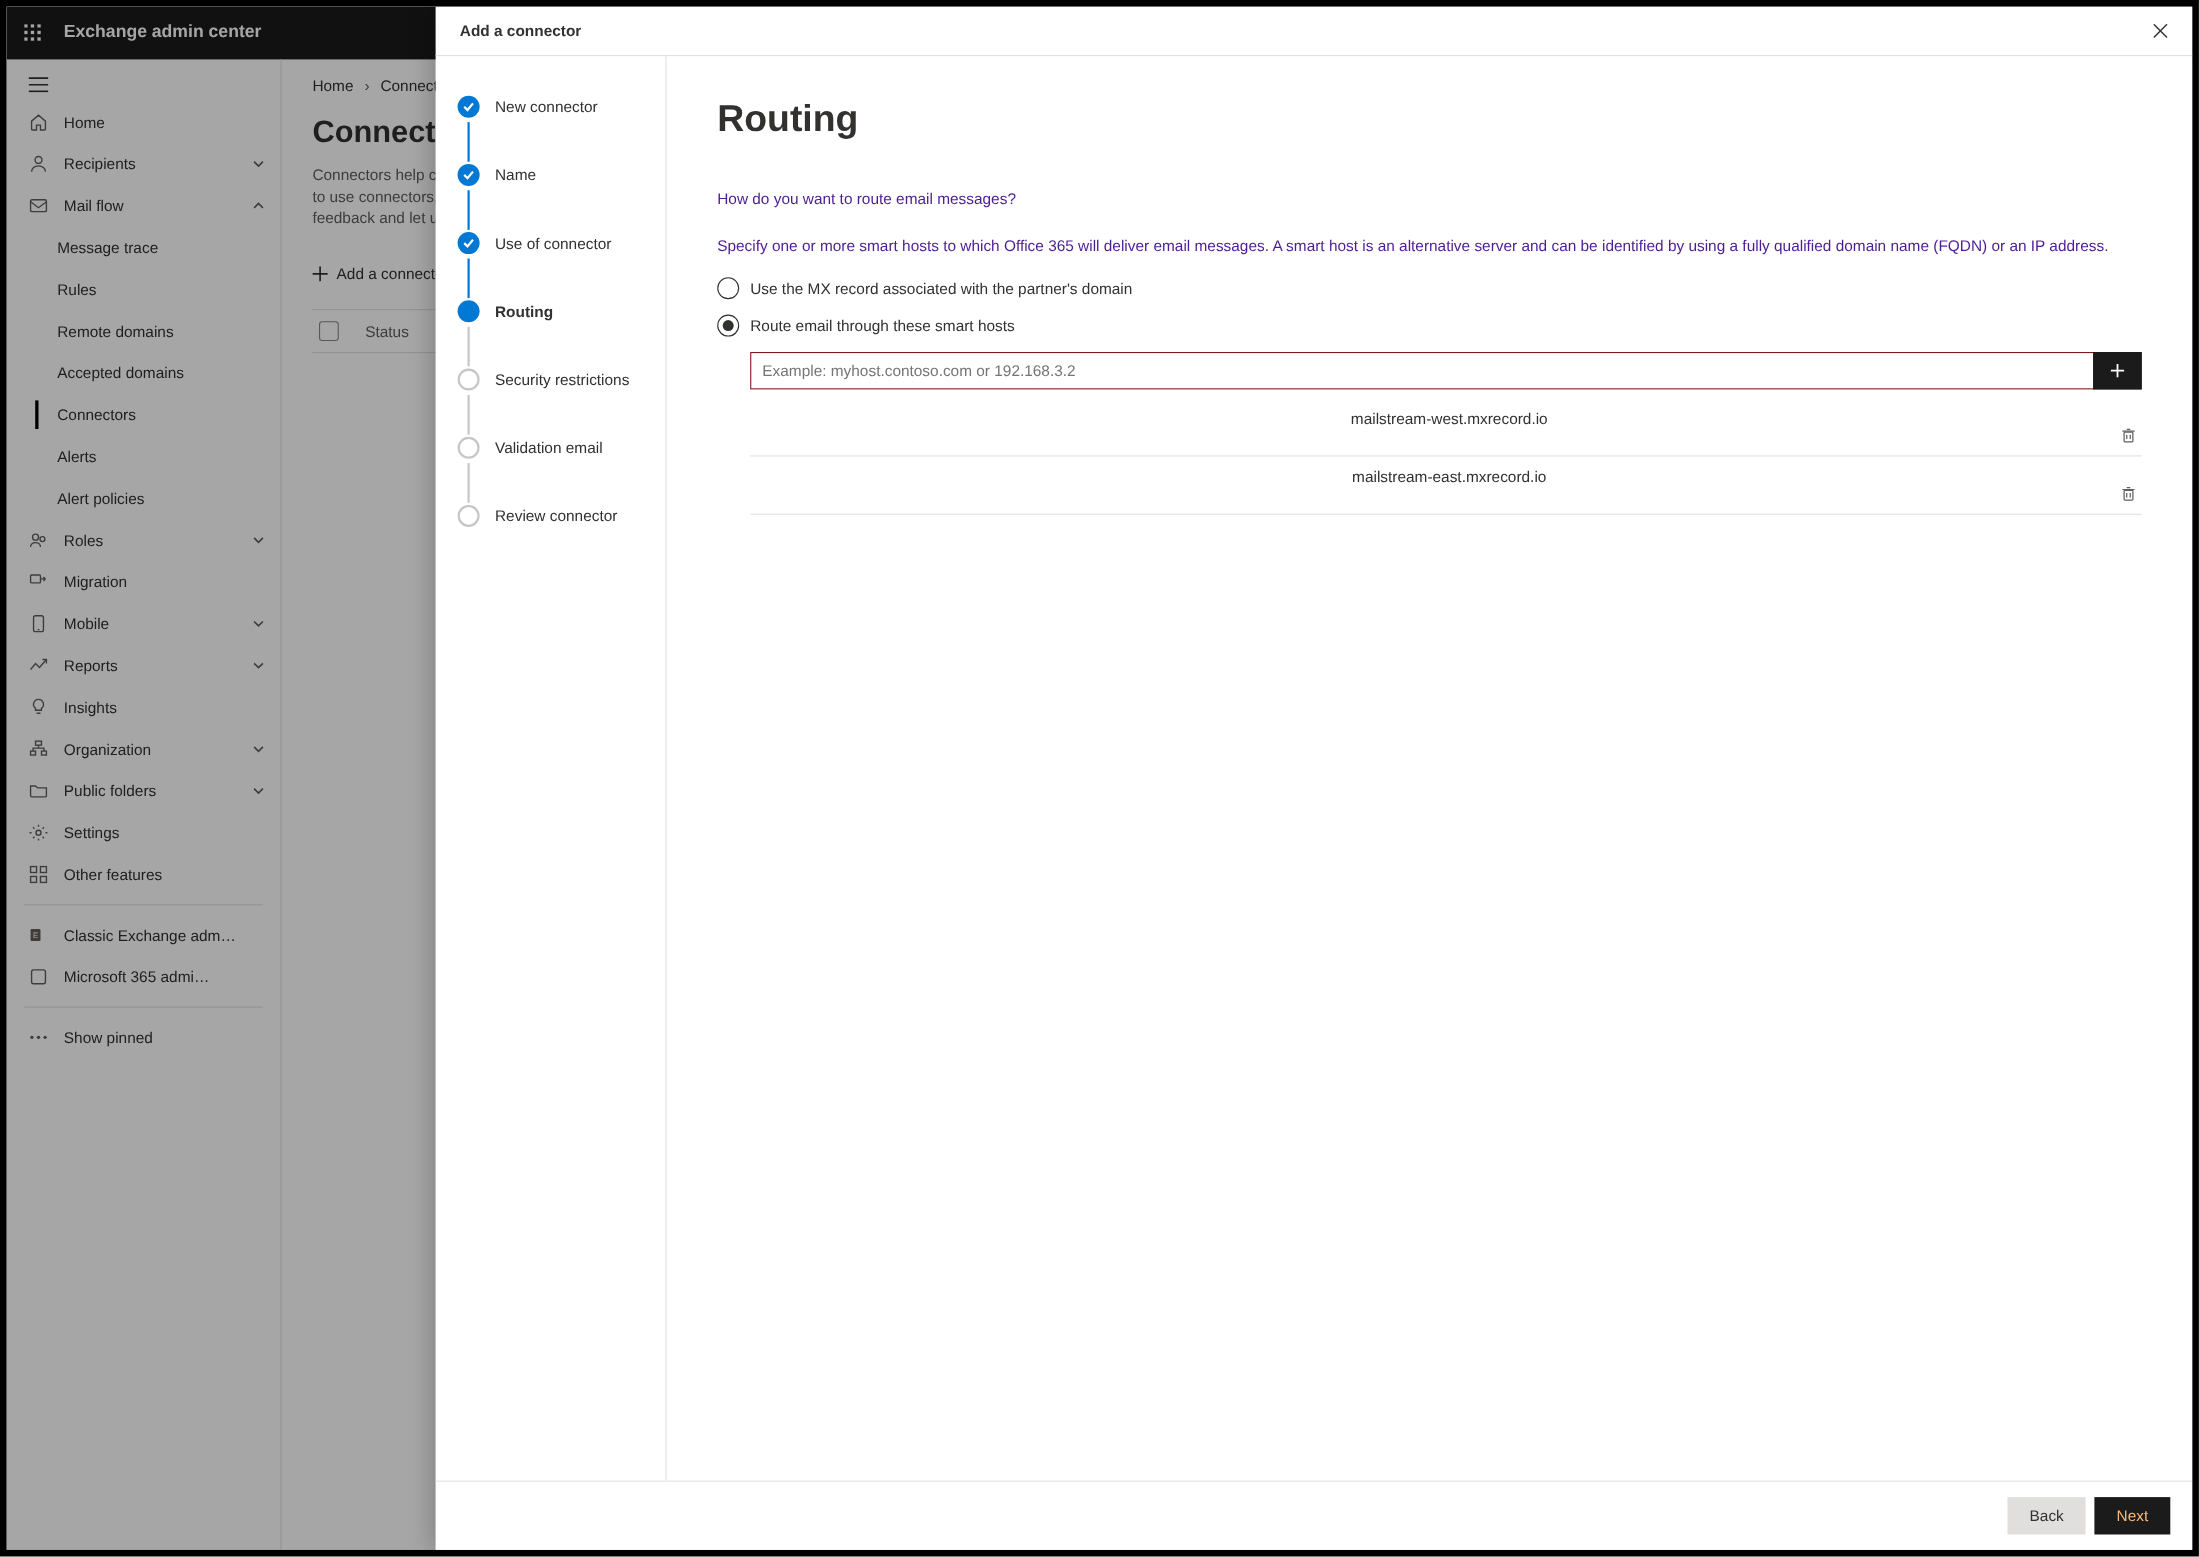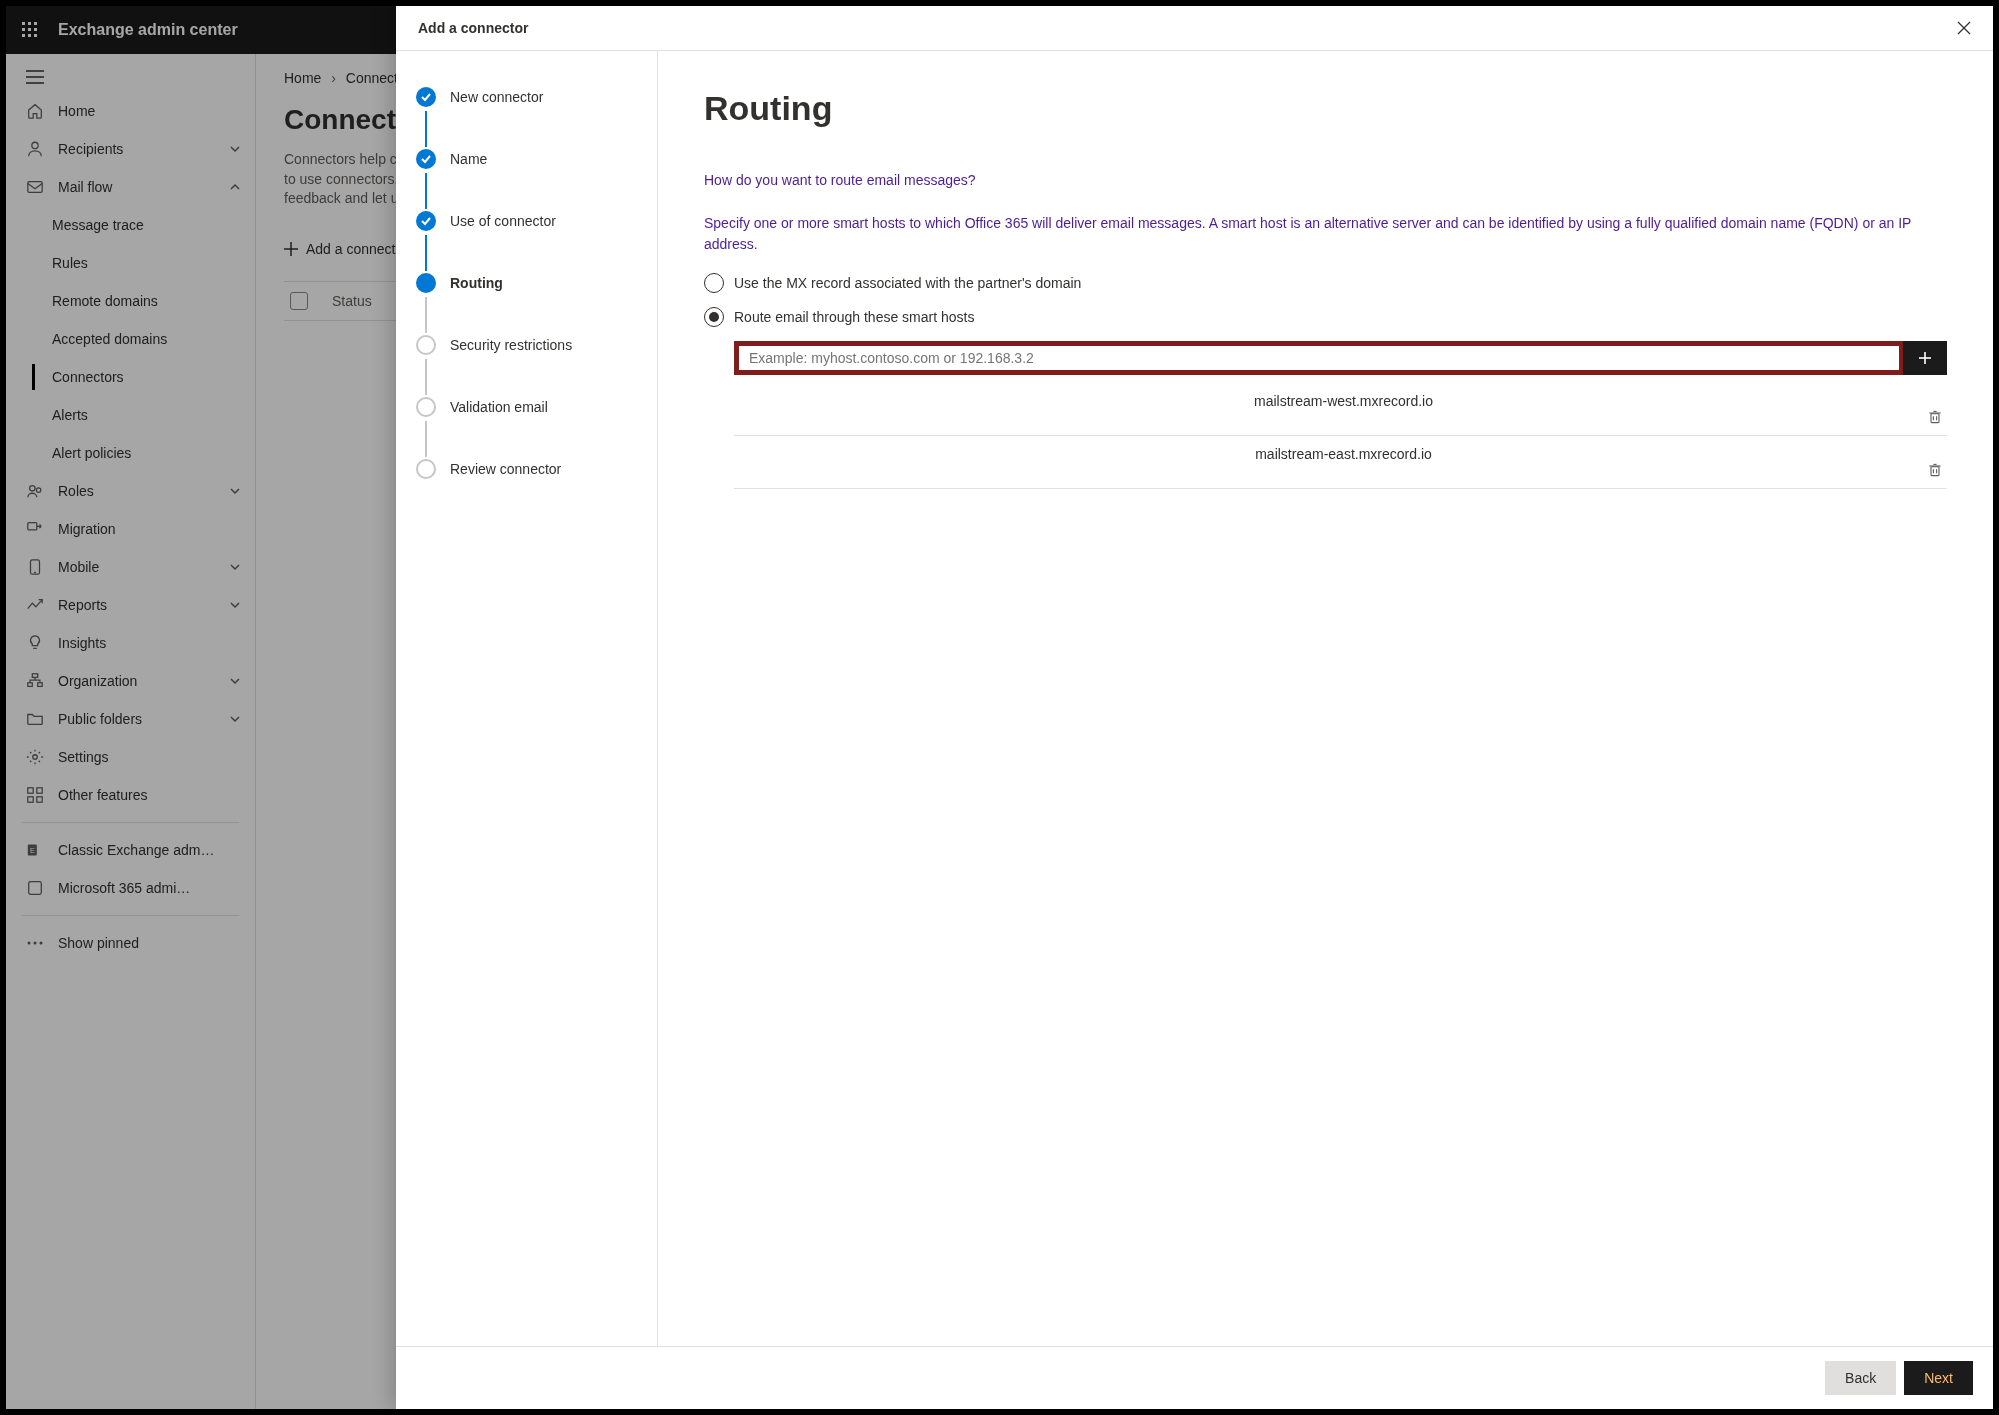--- a/index.html
+++ b/index.html
@@ -84,21 +84,21 @@
     padding:14px 22px;
     border-bottom:1px solid #e1e1e1;
   }
   .panel-header .title { font-weight:700; font-size:14px; }
   .panel-header .close { margin-left:auto; cursor:pointer; }
 
   .panel-body {
     flex:1; display:flex; overflow:hidden;
   }
   .steps {
-    width:262px; border-right:1px solid #e1e1e1;
+    width:210px; border-right:1px solid #e1e1e1;
     padding:28px 20px 20px 20px;
   }
   .step {
     display:flex; align-items:center; gap:14px;
     position:relative;
     padding:8px 0;
   }
   .step + .step::before {
     content:""; position:absolute; left:9px; top:-30px; height:36px; width:2px; background:#0078d4;
   }
@@ -128,21 +128,21 @@
     width:20px; height:20px; border-radius:50%;
     border:1.5px solid #323130; display:flex; align-items:center; justify-content:center;
     flex:0 0 20px;
   }
   .radio.selected::after {
     content:""; width:10px; height:10px; border-radius:50%; background:#323130;
   }
 
   .host-input-row { display:flex; margin:6px 0 8px 30px; }
   .host-input {
-    flex:1; height:34px; border:5px solid #7f1d1d; padding:0 10px;
+    flex:1; height:34px; border:1px solid #7f1d1d; padding:0 10px;
     font-size:14px; outline:none;
   }
   .add-btn {
     width:44px; height:34px; background:#1b1b1b; color:#fff;
     display:flex; align-items:center; justify-content:center;
     border:1px solid #1b1b1b; margin-left:-1px;
   }
 
   .host-row {
     display:flex; align-items:center;

